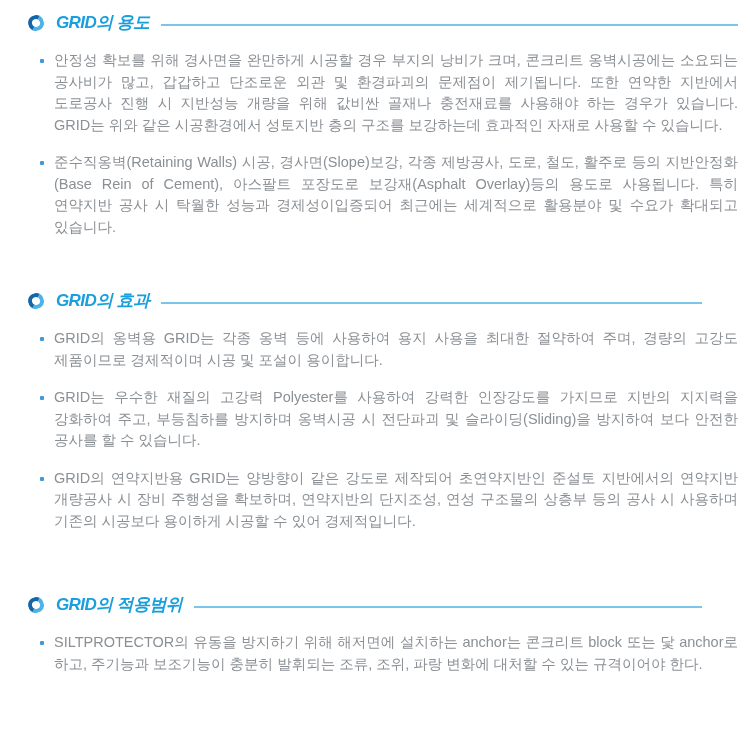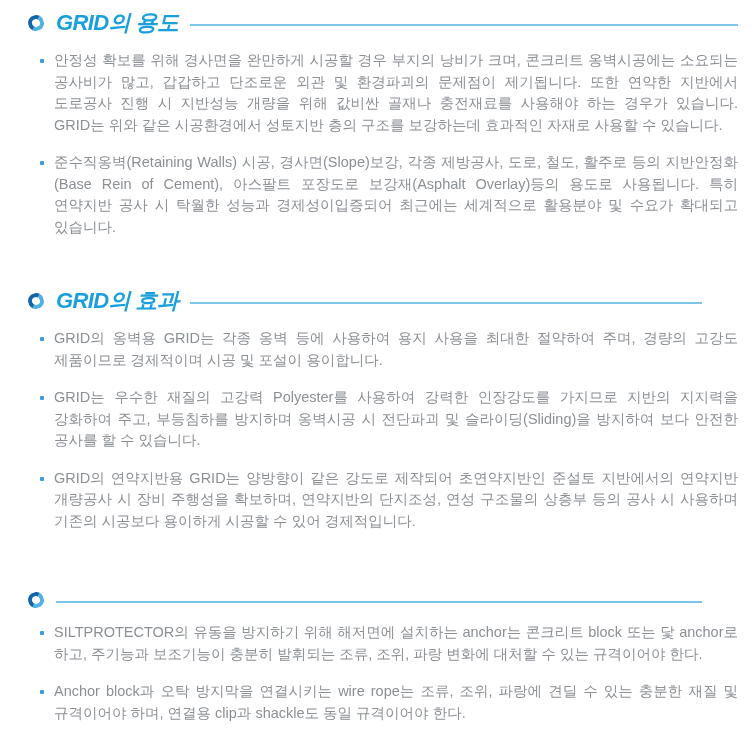--- a/index.html
+++ b/index.html
@@ -25,21 +25,21 @@
     border: 4px solid;
     border-color: var(--icon-dark) var(--icon-light) var(--icon-light) var(--icon-dark);
     transform: rotate(-18deg);
     flex: none;
   }
   .sec-title {
     margin: 0;
     font-family: "Liberation Sans", sans-serif;
     font-style: italic;
     font-weight: 600;
-    font-size: 22px;
+    font-size: 17px;
     line-height: 26px;
     letter-spacing: -0.6px;
     color: var(--title);
     white-space: nowrap;
     text-align: right;
   }
   .rule {
     flex: 1;
     height: 2px;
     background: var(--rule);
@@ -116,28 +116,25 @@
       <li class="bullet">
         <span class="dot"></span>
         <p class="btext">GRID의 연약지반용 GRID는 양방향이 같은 강도로 제작되어 초연약지반인 준설토 지반에서의 연약지반 개량공사 시 장비 주행성을 확보하며, 연약지반의 단지조성, 연성 구조물의 상층부 등의 공사 시 사용하며 기존의 시공보다 용이하게 시공할 수 있어 경제적입니다.</p>
       </li>
     </ul>
   </section>
 
   <section class="sec sec-scope">
     <div class="sec-head">
       <span class="swirl"></span>
+      <h2 class="sec-title">GRID의 적용범위</h2>
       <span class="rule short"></span>
     </div>
     <ul class="bullets">
       <li class="bullet">
         <span class="dot"></span>
         <p class="btext">SILTPROTECTOR의 유동을 방지하기 위해 해저면에 설치하는 anchor는 콘크리트 block 또는 닻 anchor로 하고, 주기능과 보조기능이 충분히 발휘되는 조류, 조위, 파랑 변화에 대처할 수 있는 규격이어야 한다.</p>
-      </li>
-      <li class="bullet">
-        <span class="dot"></span>
-        <p class="btext">Anchor block과 오탁 방지막을 연결시키는 wire rope는 조류, 조위, 파랑에 견딜 수 있는 충분한 재질 및 규격이어야 하며, 연결용 clip과 shackle도 동일 규격이어야 한다.</p>
       </li>
 
     </ul>
   </section>
 
 </div>
 
 </body></html>

